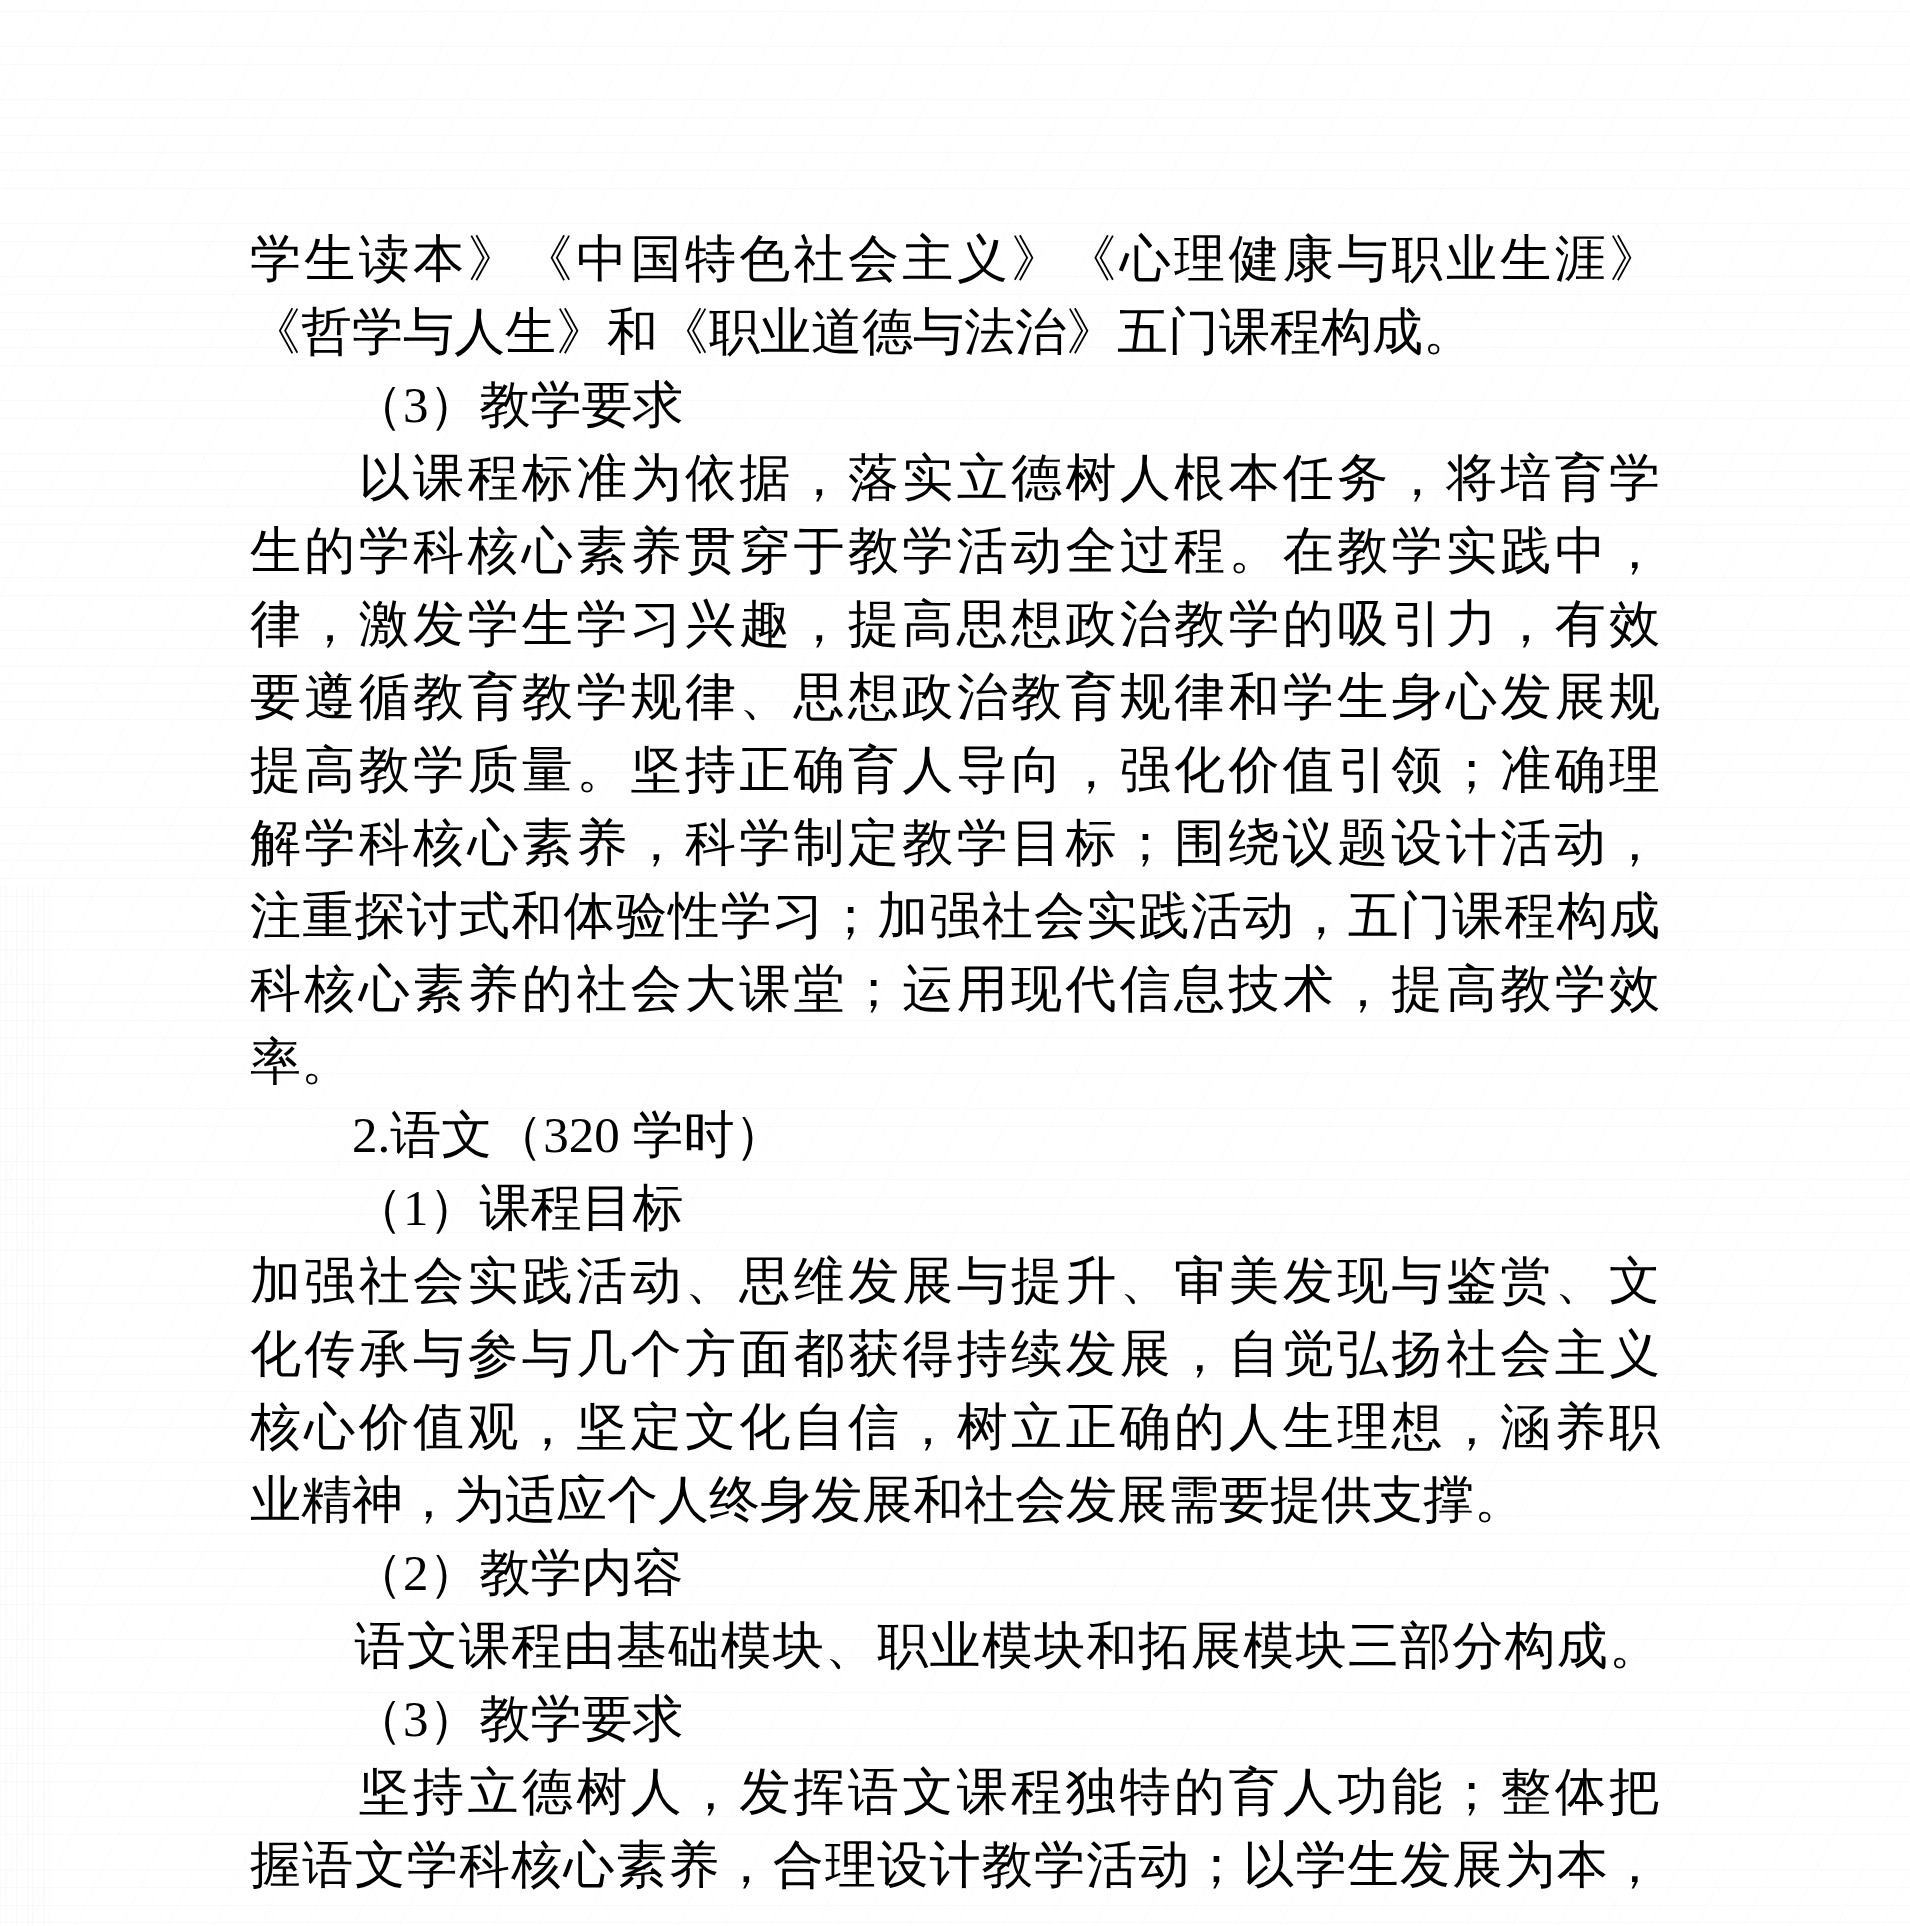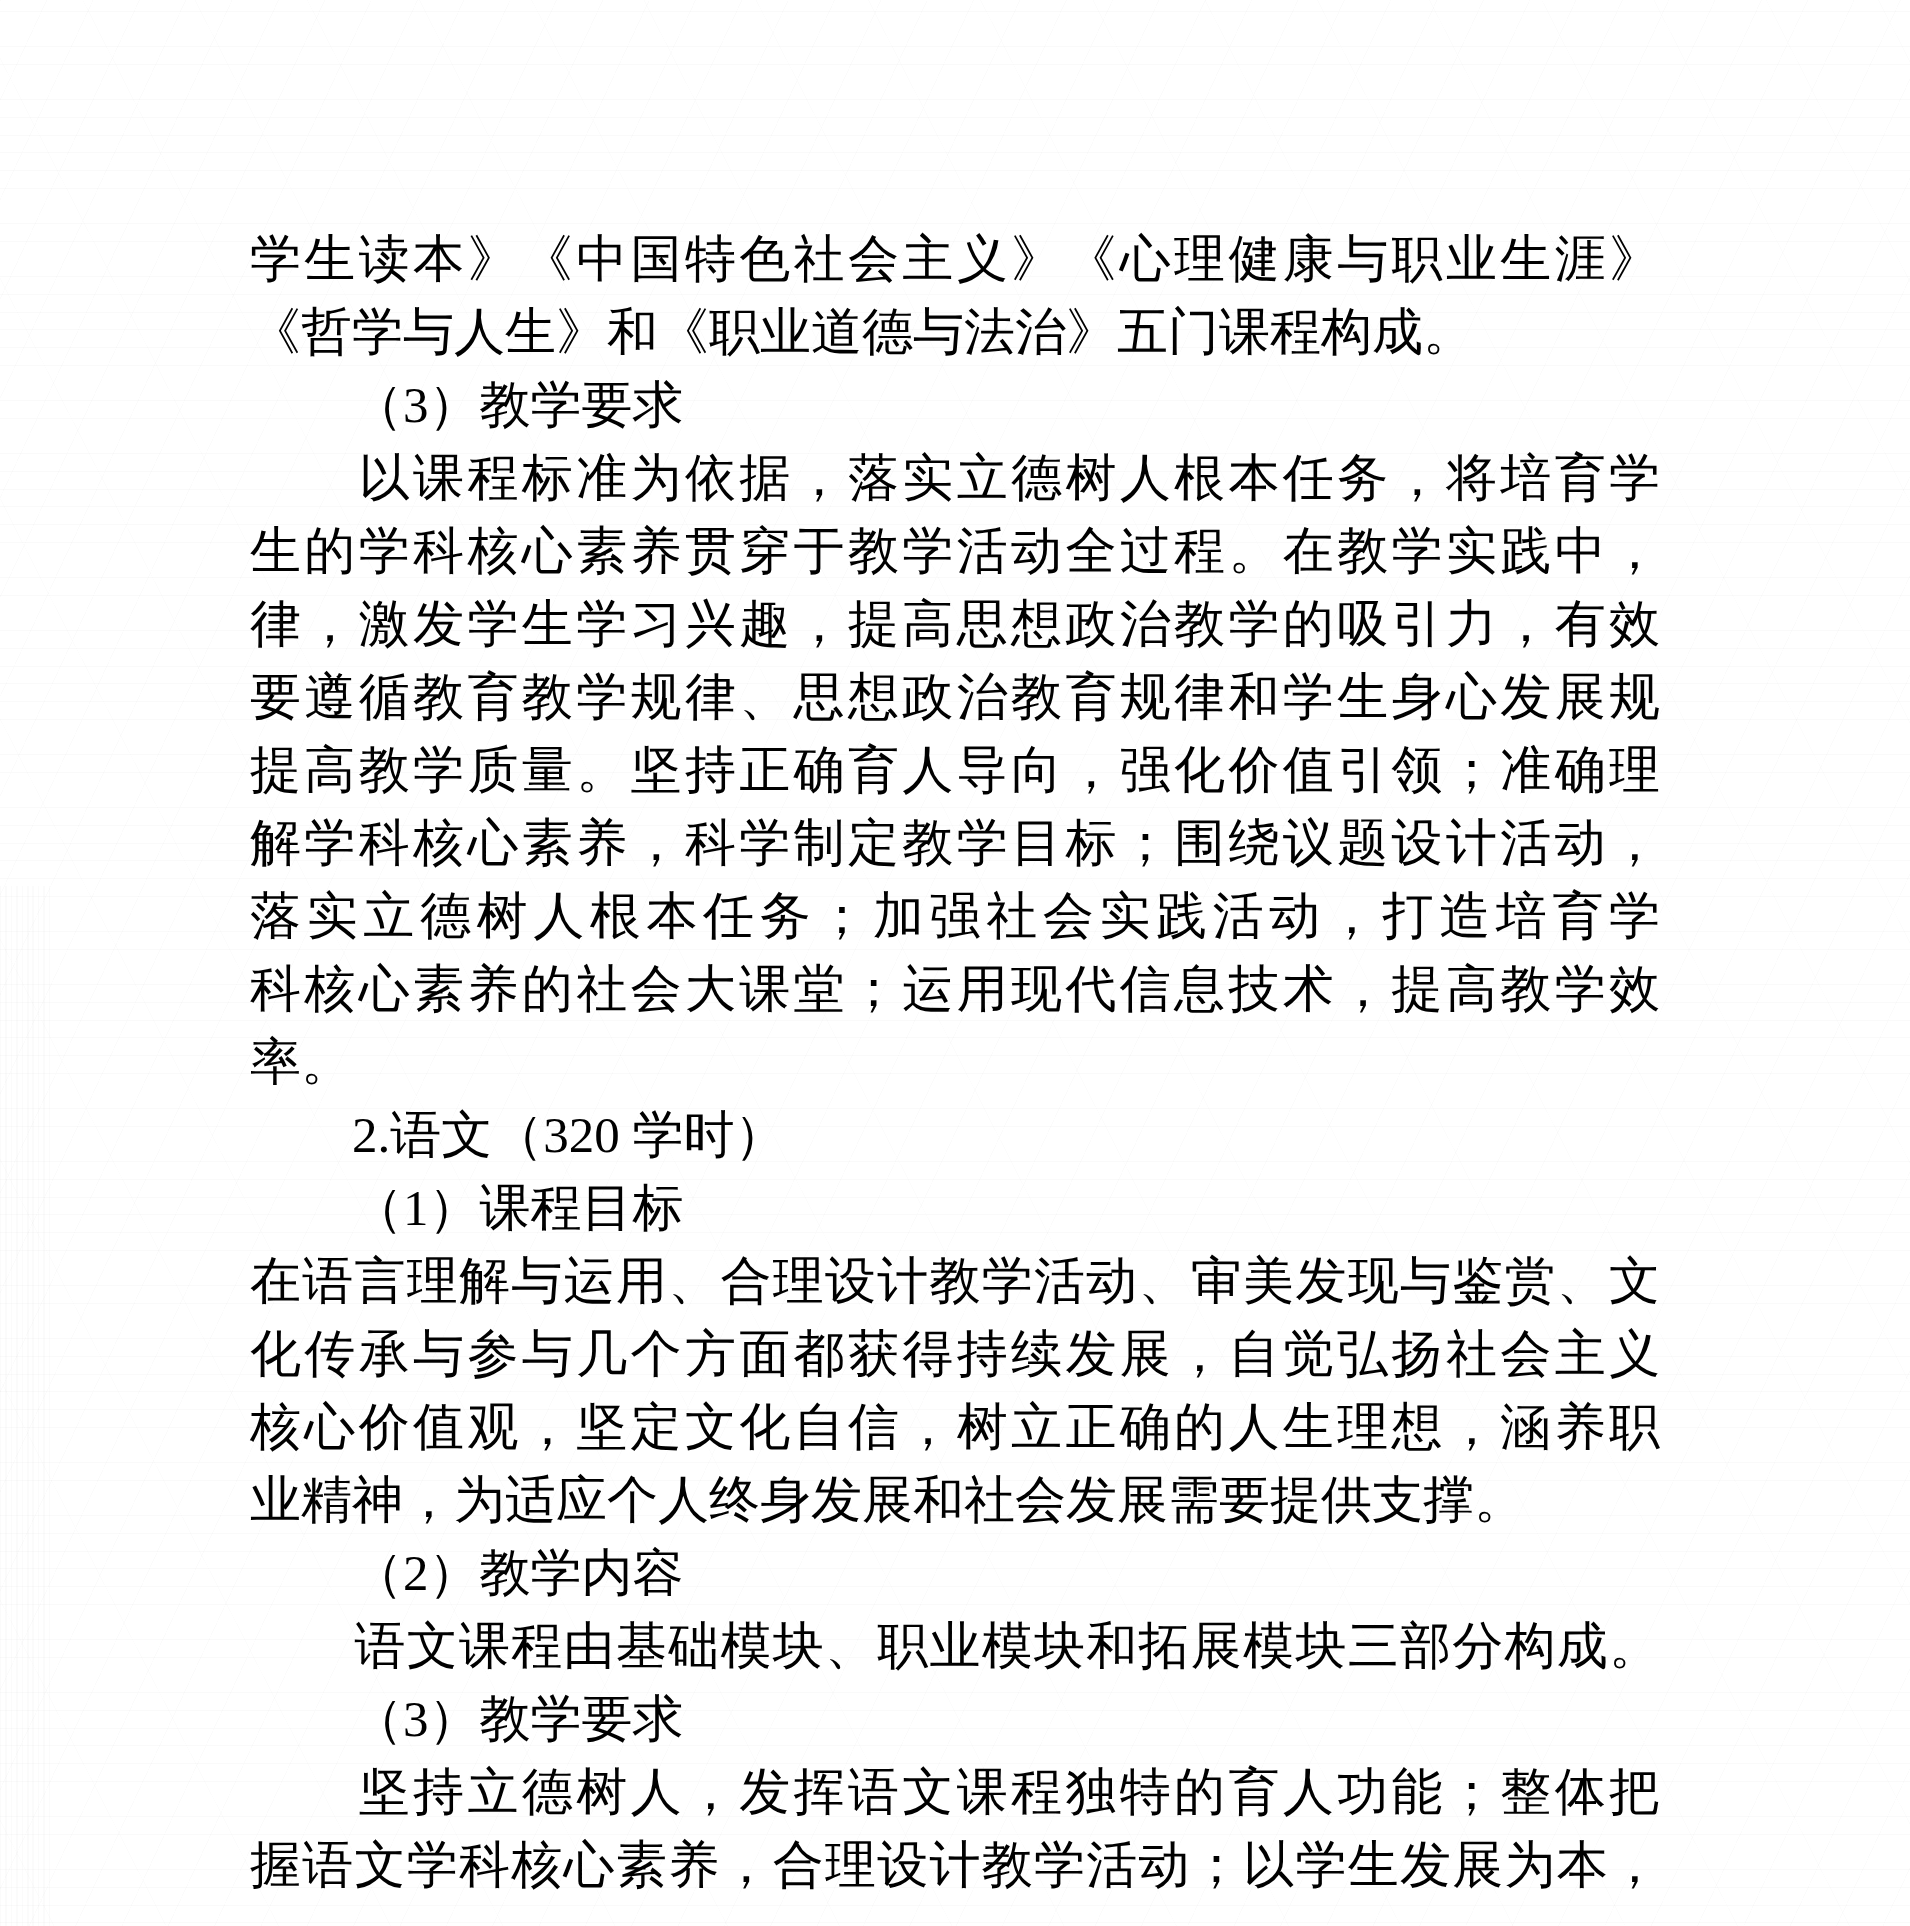--- a/index.html
+++ b/index.html
@@ -56,26 +56,26 @@
   <div class="content">
       <div class="line fill">学生读本》《中国特色社会主义》《心理健康与职业生涯》</div>
       <div class="line">《哲学与人生》和《职业道德与法治》五门课程构成。</div>
       <div class="line">　　（3）教学要求</div>
       <div class="line fill">　　以课程标准为依据，落实立德树人根本任务，将培育学</div>
       <div class="line fill">生的学科核心素养贯穿于教学活动全过程。在教学实践中，</div>
       <div class="line fill">律，激发学生学习兴趣，提高思想政治教学的吸引力，有效</div>
       <div class="line fill">要遵循教育教学规律、思想政治教育规律和学生身心发展规</div>
       <div class="line fill">提高教学质量。坚持正确育人导向，强化价值引领；准确理</div>
       <div class="line fill">解学科核心素养，科学制定教学目标；围绕议题设计活动，</div>
-      <div class="line fill">落实立德树人根本任务；加强社会实践活动，打造培育学</div>
+      <div class="line fill">注重探讨式和体验性学习；加强社会实践活动，五门课程构成</div>
       <div class="line fill">科核心素养的社会大课堂；运用现代信息技术，提高教学效</div>
       <div class="line">率。</div>
       <div class="line"><span class="heading-strong">　　2.语文</span><span>（320 学时）</span></div>
       <div class="line">　　（1）课程目标</div>
-      <div class="line fill">在语言理解与运用、合理设计教学活动、审美发现与鉴赏、文</div>
+      <div class="line fill">加强社会实践活动、思维发展与提升、审美发现与鉴赏、文</div>
       <div class="line fill">化传承与参与几个方面都获得持续发展，自觉弘扬社会主义</div>
       <div class="line fill">核心价值观，坚定文化自信，树立正确的人生理想，涵养职</div>
       <div class="line">业精神，为适应个人终身发展和社会发展需要提供支撑。</div>
       <div class="line">　　（2）教学内容</div>
       <div class="line fill">　　语文课程由基础模块、职业模块和拓展模块三部分构成。</div>
       <div class="line">　　（3）教学要求</div>
       <div class="line fill">　　坚持立德树人，发挥语文课程独特的育人功能；整体把</div>
       <div class="line fill">握语文学科核心素养，合理设计教学活动；以学生发展为本，</div>
     </div>
 

